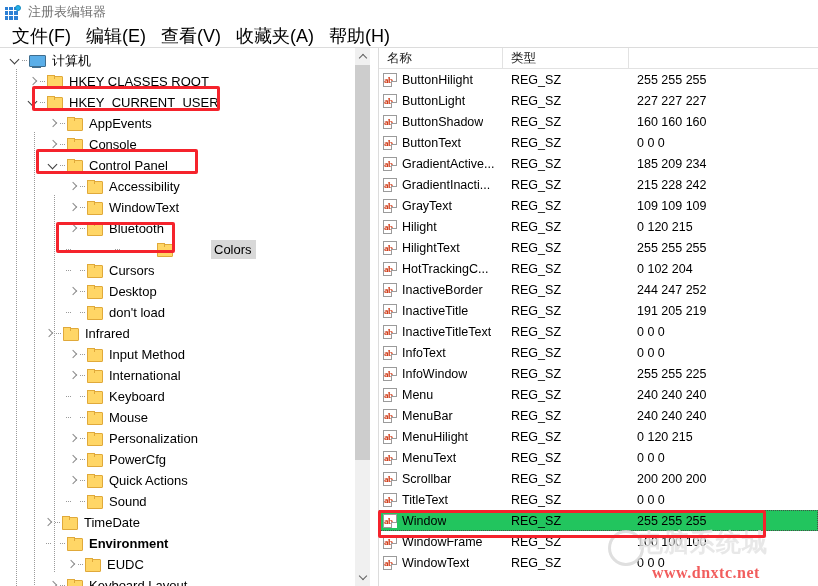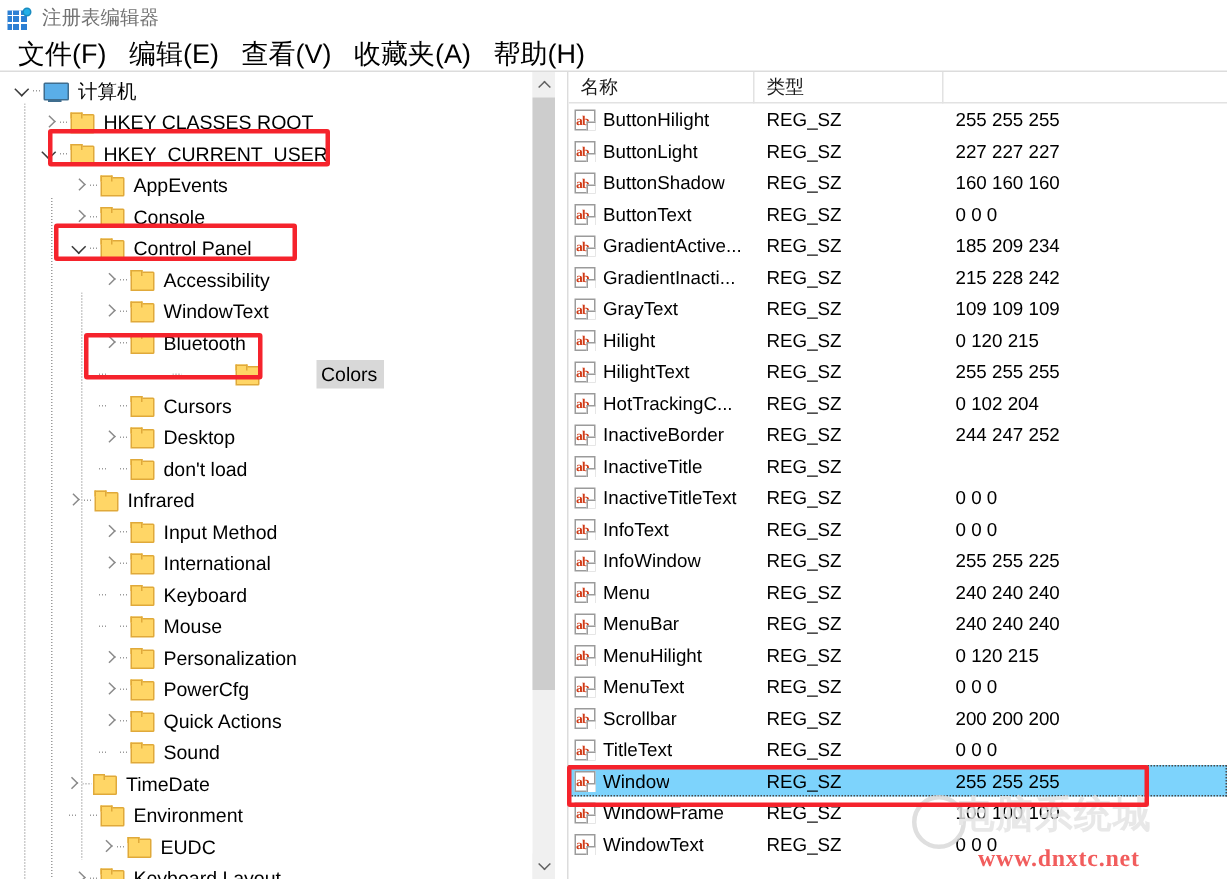--- a/index.html
+++ b/index.html
@@ -134,21 +134,21 @@
     overflow: hidden; white-space: nowrap;
   }
   .lh-name { width: 124px; }
   .lh-type { width: 126px; }
   .lh-data { width: 189px; border-right: none; }
 
   .list-rows { position: relative; }
   .list-row {
     position: relative; height: 21px; display: flex; align-items: center; cursor: default;
   }
-  .list-row.selected { background: #7dd3fc; outline: 1px dotted #4a4a4a; outline-offset: -1px; }
+  .list-row.selected { background: #22c55e; outline: 1px dotted #4a4a4a; outline-offset: -1px; }
   .cell {
     font-size: 12.5px; color: #000; line-height: 18px; white-space: nowrap;
     overflow: hidden; text-overflow: ellipsis;
   }
   .c-name { width: 124px; display: flex; align-items: center; padding-left: 4px; }
   .c-type { width: 126px; padding-left: 8px; }
   .c-data { width: 189px; padding-left: 8px; }
   .ab-icon {
     width: 14px; height: 14px; flex: 0 0 auto; margin-right: 5px; position: relative;
     background: #ffffff; border: 1px solid #9b9b9b;
@@ -366,21 +366,21 @@
           <div class="dots"></div>
           <div class="folder"></div>
           <div class="tree-label">Sound</div>
         </div>
         <div class="tree-row" style="padding-left: 41px;">
           <div class="chev right"></div>
           <div class="dots"></div>
           <div class="folder"></div>
           <div class="tree-label">TimeDate</div>
         </div>
-        <div class="tree-row" style="padding-left: 46px;">
+        <div class="tree-row" style="padding-left: 46px; font-weight: bold;">
           <div class="dots" style="width: 14px;"></div>
           <div class="dots"></div>
           <div class="folder"></div>
           <div class="tree-label">Environment</div>
         </div>
         <div class="tree-row" style="padding-left: 64px;">
           <div class="chev right"></div>
           <div class="dots"></div>
           <div class="folder"></div>
           <div class="tree-label">EUDC</div>
@@ -502,20 +502,21 @@
           </div>
           <div class="cell c-type">REG_SZ</div>
           <div class="cell c-data">244 247 252</div>
         </div>
         <div class="list-row">
           <div class="cell c-name">
             <span class="ab-icon"></span>
             <span class="name-text">InactiveTitle</span>
           </div>
           <div class="cell c-type">REG_SZ</div>
+          <div class="cell c-data">191 205 219</div>
         </div>
         <div class="list-row">
           <div class="cell c-name">
             <span class="ab-icon"></span>
             <span class="name-text">InactiveTitleText</span>
           </div>
           <div class="cell c-type">REG_SZ</div>
           <div class="cell c-data">0 0 0</div>
         </div>
         <div class="list-row">

